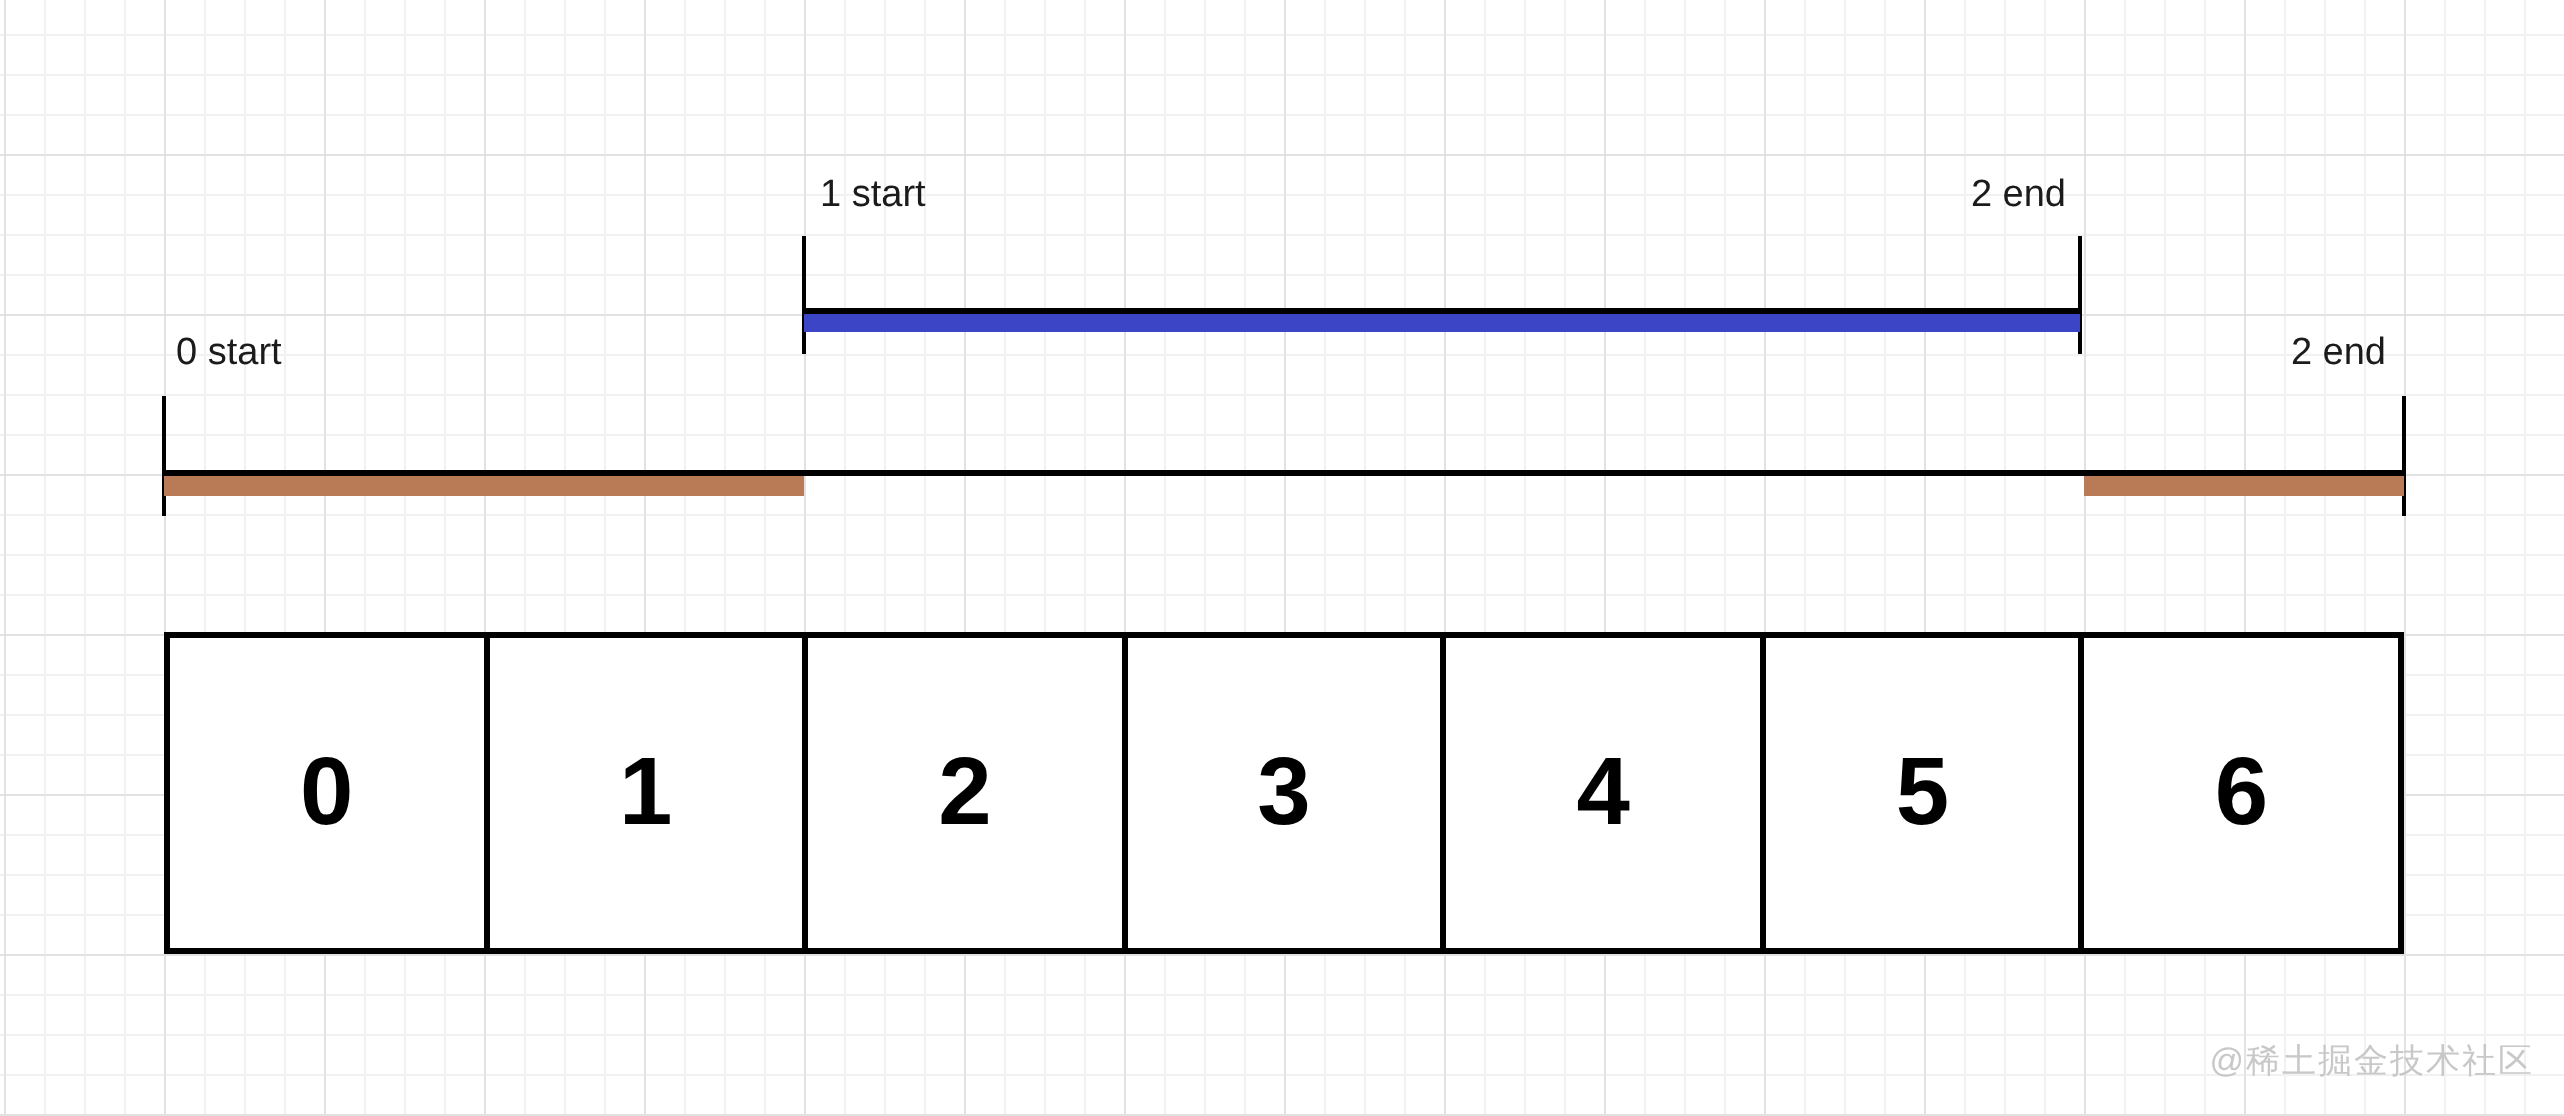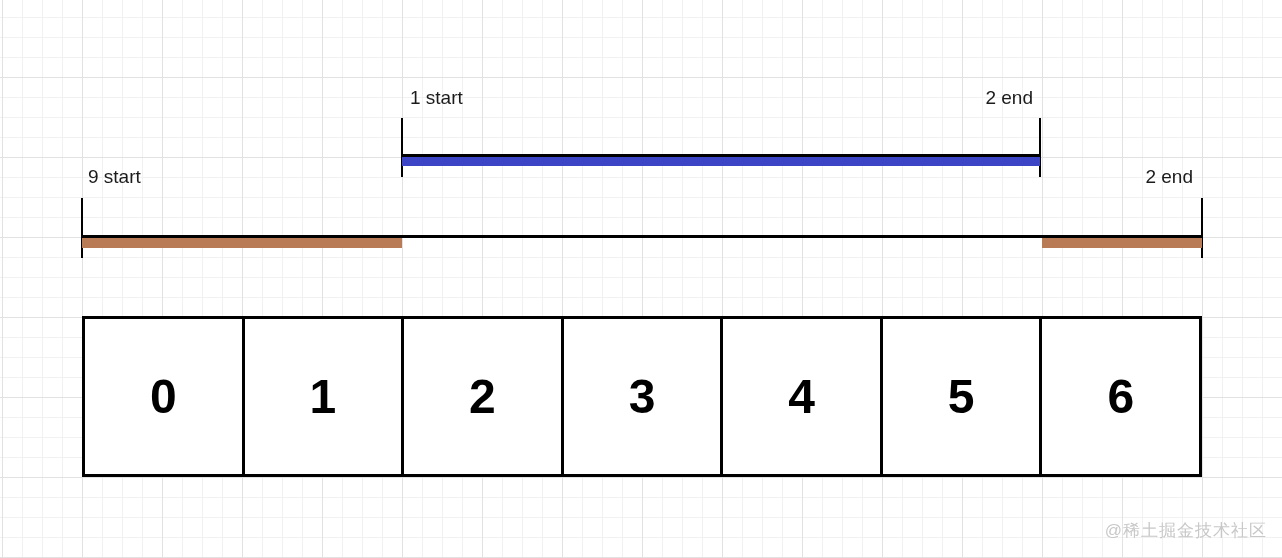--- a/index.html
+++ b/index.html
@@ -80,21 +80,21 @@
 
 <div class="canvas">
 
   <div class="lbl" style="left:410px; top:88px;">1 start</div>
   <div class="lbl" style="right:249px; top:88px;">2 end</div>
   <div class="tick" style="left:401px; top:118px; height:59px;"></div>
   <div class="tick" style="left:1039px; top:118px; height:59px;"></div>
   <div class="hline" style="left:402px; top:154px; width:638px;"></div>
   <div class="bar" style="left: 402px; top: 157px; width: 638px; height: 9px; background-color: rgb(60, 69, 197);"></div>
 
-  <div class="lbl" style="left:88px; top:167px;">9 start</div>
+  <div class="lbl" style="left:88px; top:167px;">0 start</div>
   <div class="lbl" style="right:89px; top:167px;">2 end</div>
   <div class="tick" style="left:81px; top:198px; height:60px;"></div>
   <div class="tick" style="left:1201px; top:198px; height:60px;"></div>
   <div class="hline" style="left:82px; top:235px; width:1120px;"></div>
   <div class="bar" style="left: 82px; top: 238px; width: 320px; height: 10px; background-color: rgb(185, 123, 85);"></div>
   <div class="bar" style="left: 1042px; top: 238px; width: 160px; height: 10px; background-color: rgb(185, 123, 85);"></div>
 
   <div class="array-box">
     <div class="array-cell">0</div>
     <div class="array-cell">1</div>

